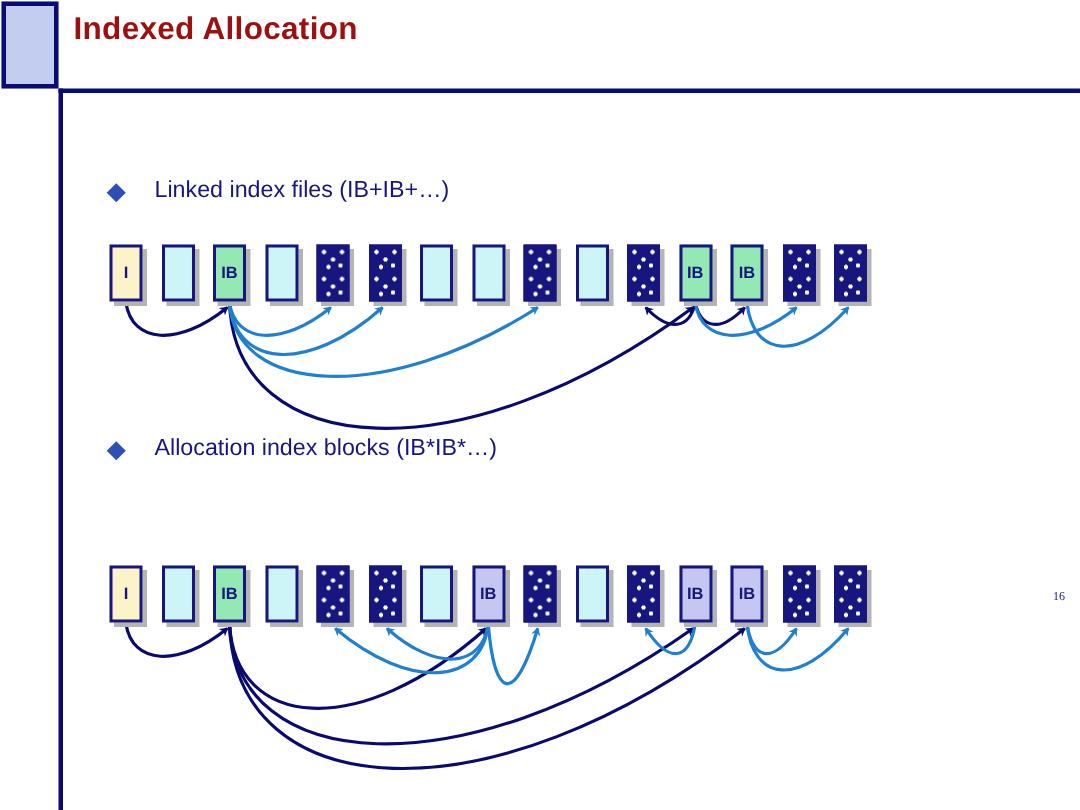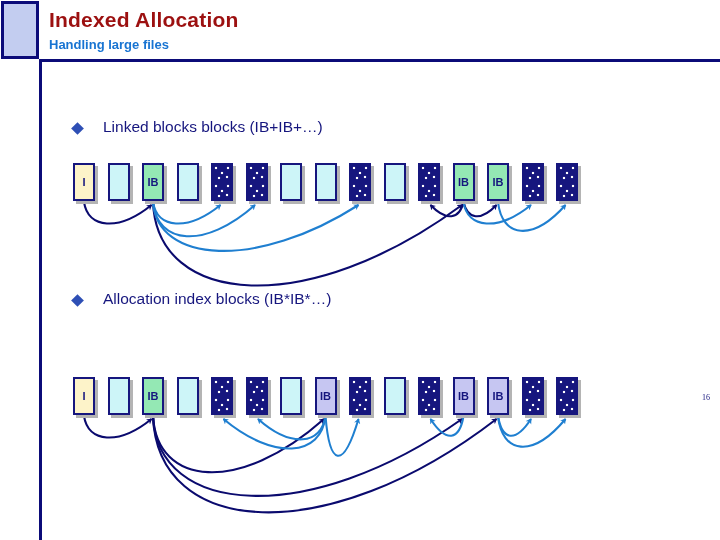--- a/index.html
+++ b/index.html
@@ -85,21 +85,20 @@
 </head>
 <body>
 
 <div class="slide">
 
   <div class="corner-box"></div>
   <div class="header-rule"></div>
   <div class="vert-rule"></div>
 
   <div class="title">Indexed Allocation</div>
-  <div class="subtitle">Handling large files</div>
 
   <svg class="arrows" id="arrow-layer">
     <defs>
       <marker id="ah-dark" markerWidth="7" markerHeight="7" refX="4.6" refY="3.2" orient="auto" markerUnits="userSpaceOnUse">
         <path d="M0,0 L5.4,3.2 L0,6.4 L1.6,3.2 Z" fill="#0a0a6e"></path>
       </marker>
       <marker id="ah-light" markerWidth="7" markerHeight="7" refX="4.6" refY="3.2" orient="auto" markerUnits="userSpaceOnUse">
         <path d="M0,0 L5.4,3.2 L0,6.4 L1.6,3.2 Z" fill="#1f7fd0"></path>
       </marker>
     </defs>
@@ -122,21 +121,21 @@
         <path d="M 325.5 416 C 329.5 465.6, 342.75 471.32, 358.5 419" fill="none" stroke="#1f7fd0" stroke-width="2.1" marker-end="url(#ah-light)"></path>
         <path d="M 463.5 416 C 459.5 440.3, 446.25 443.16, 430.5 419" fill="none" stroke="#1f7fd0" stroke-width="2.1" marker-end="url(#ah-light)"></path>
         <path d="M 498 416 C 502 440.3, 515.25 443.16, 531 419" fill="none" stroke="#1f7fd0" stroke-width="2.1" marker-end="url(#ah-light)"></path>
         <path d="M 498 416 C 502 454.1, 532.5 458.52, 565.5 419" fill="none" stroke="#1f7fd0" stroke-width="2.1" marker-end="url(#ah-light)"></path>
       </g>
   </svg>
 
   <div id="sections-host">
       <div class="bullet-row" style="left: 73px; top: 118px;">
         <span class="bullet-mark"></span>
-        <span class="bullet-text">Linked blocks blocks (IB+IB+…)</span>
+        <span class="bullet-text">Linked index files (IB+IB+…)</span>
       </div>
       <div class="block b-index" style="left: 73px; top: 163px;">I</div>
       <div class="block b-plain" style="left: 107.5px; top: 163px;"></div>
       <div class="block b-ib-green" style="left: 142px; top: 163px;">IB</div>
       <div class="block b-plain" style="left: 176.5px; top: 163px;"></div>
       <div class="block b-data" style="left: 211px; top: 163px;"></div>
       <div class="block b-data" style="left: 245.5px; top: 163px;"></div>
       <div class="block b-plain" style="left: 280px; top: 163px;"></div>
       <div class="block b-plain" style="left: 314.5px; top: 163px;"></div>
       <div class="block b-data" style="left: 349px; top: 163px;"></div>

